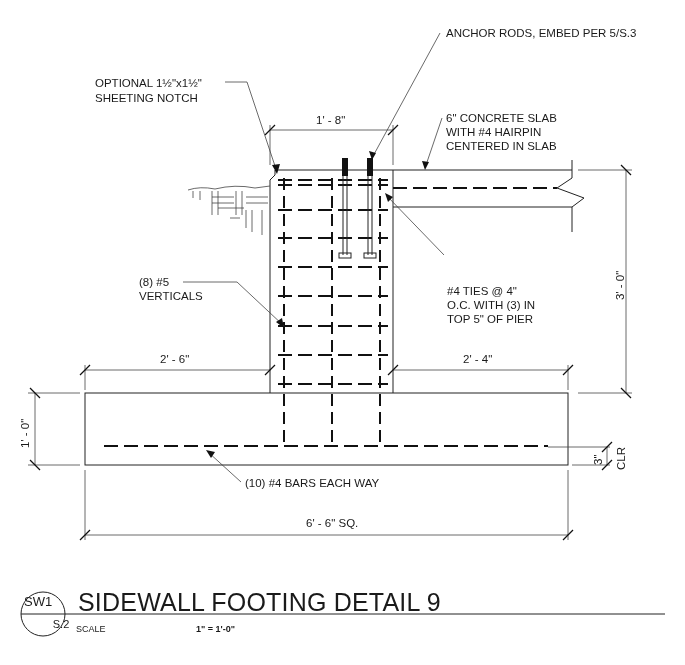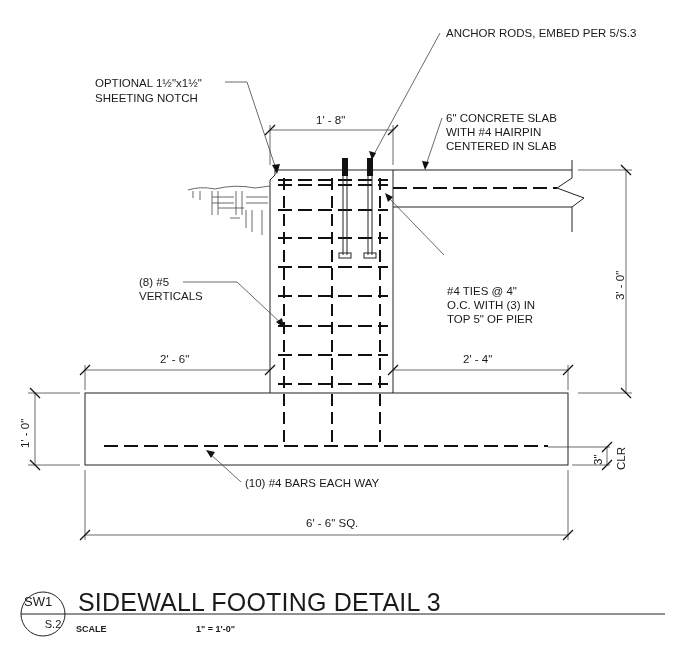--- a/index.html
+++ b/index.html
@@ -5,24 +5,24 @@
   html, body { margin: 0; padding: 0; background: #ffffff; }
   body { width: 685px; height: 665px; position: relative; overflow: hidden; font-family: "Liberation Sans", sans-serif; color: #1a1a1a; }
   svg { position: absolute; left: 0; top: 0; }
   .lbl { font-family: "Liberation Sans", sans-serif; font-size: 11.5px; fill: #1a1a1a; }
   .ln { stroke: #222; stroke-width: 1; fill: none; }
   .thin { stroke: #444; stroke-width: 0.8; fill: none; }
   .dash { stroke: #111; stroke-width: 2; fill: none; stroke-dasharray: 14 6; }
   .dashv { stroke: #111; stroke-width: 2; fill: none; stroke-dasharray: 12 6; }
   .tick { stroke: #111; stroke-width: 1.2; }
   .title { position: absolute; left: 78px; top: 588px; font-size: 25px; letter-spacing: 0.2px; }
-  .scale-lbl { position: absolute; left: 76px; top: 624px; font-size: 9px; font-weight: bold; }
+  .scale-lbl { position: absolute; left: 76px; top: 624px; font-size: 9px; font-weight: normal; }
   .scale-val { position: absolute; left: 196px; top: 624px; font-size: 9px; font-weight: bold; }
   .tag-top { position: absolute; left: 24px; top: 594px; font-size: 13px; width: 38px; }
-  .tag-bot { position: absolute; left: 24px; top: 618px; font-size: 11px; width: 58px; text-align: center; }
+  .tag-bot { position: absolute; left: 32px; top: 618px; font-size: 11px; width: 58px; text-align: center; }
 </style>
 </head>
 <body>
 
 <svg width="685" height="665" viewBox="0 0 685 665">
 
   <rect x="85" y="393" width="483" height="72" class="ln"></rect>
 
   <line x1="270" y1="180" x2="270" y2="393" class="ln"></line>
   <line x1="393" y1="170" x2="393" y2="393" class="ln"></line>
@@ -170,15 +170,15 @@
   <text class="lbl" transform="translate(29,448) rotate(-90)">1' - 0"</text>
   <text class="lbl" transform="translate(602,465) rotate(-90)">3"</text>
   <text class="lbl" transform="translate(625,470) rotate(-90)">CLR</text>
 
   <circle cx="43" cy="614" r="22" class="ln"></circle>
   <line x1="21" y1="614" x2="665" y2="614" class="ln"></line>
 </svg>
 
 <div class="tag-top">SW1</div>
 <div class="tag-bot">S.2</div>
-<div class="title">SIDEWALL FOOTING DETAIL 3</div>
+<div class="title">SIDEWALL FOOTING DETAIL 9</div>
 <div class="scale-lbl">SCALE</div>
 <div class="scale-val">1" = 1'-0"</div>
 
 </body></html>

